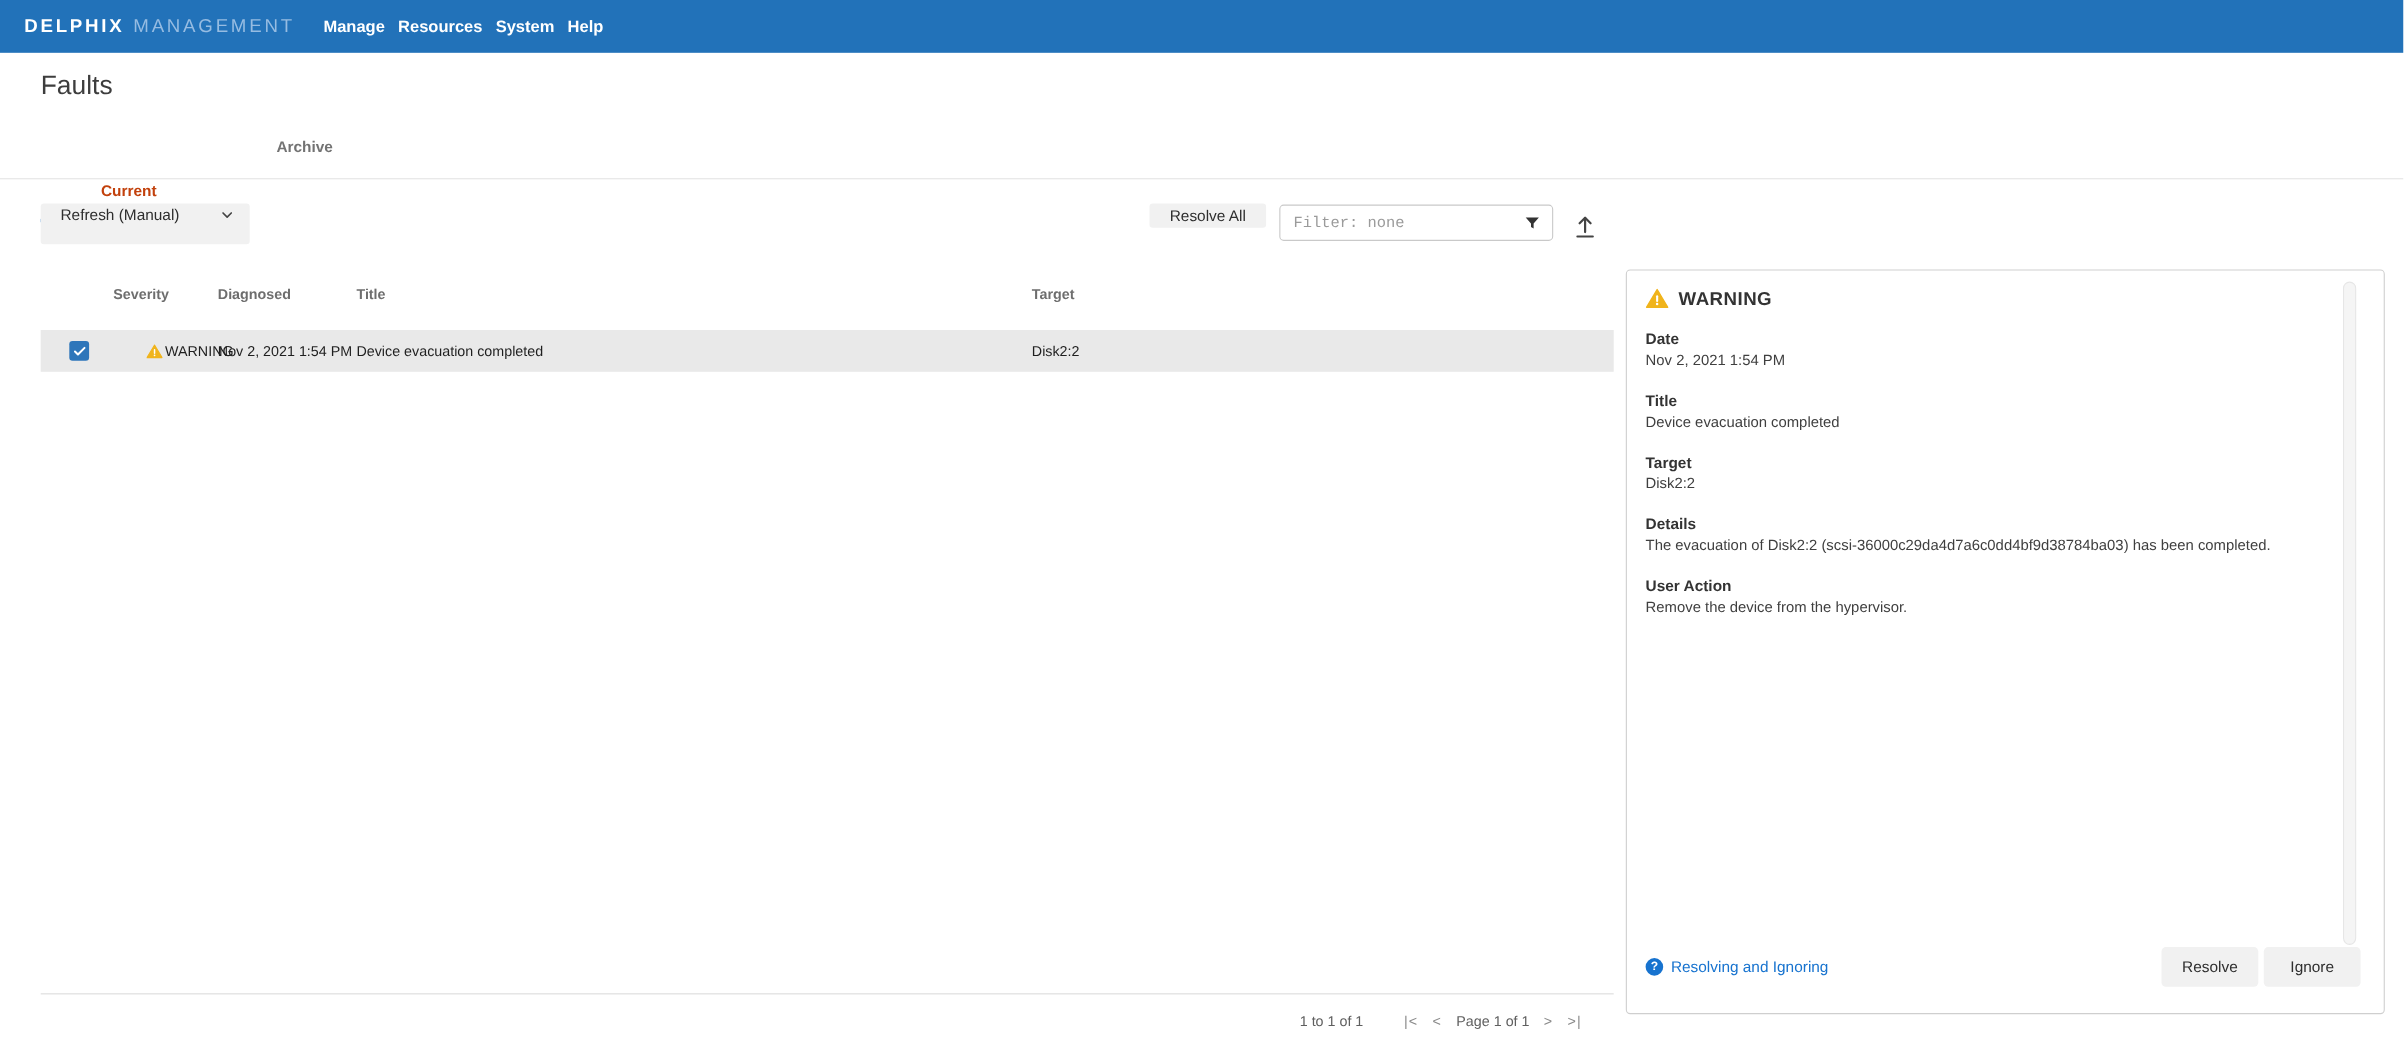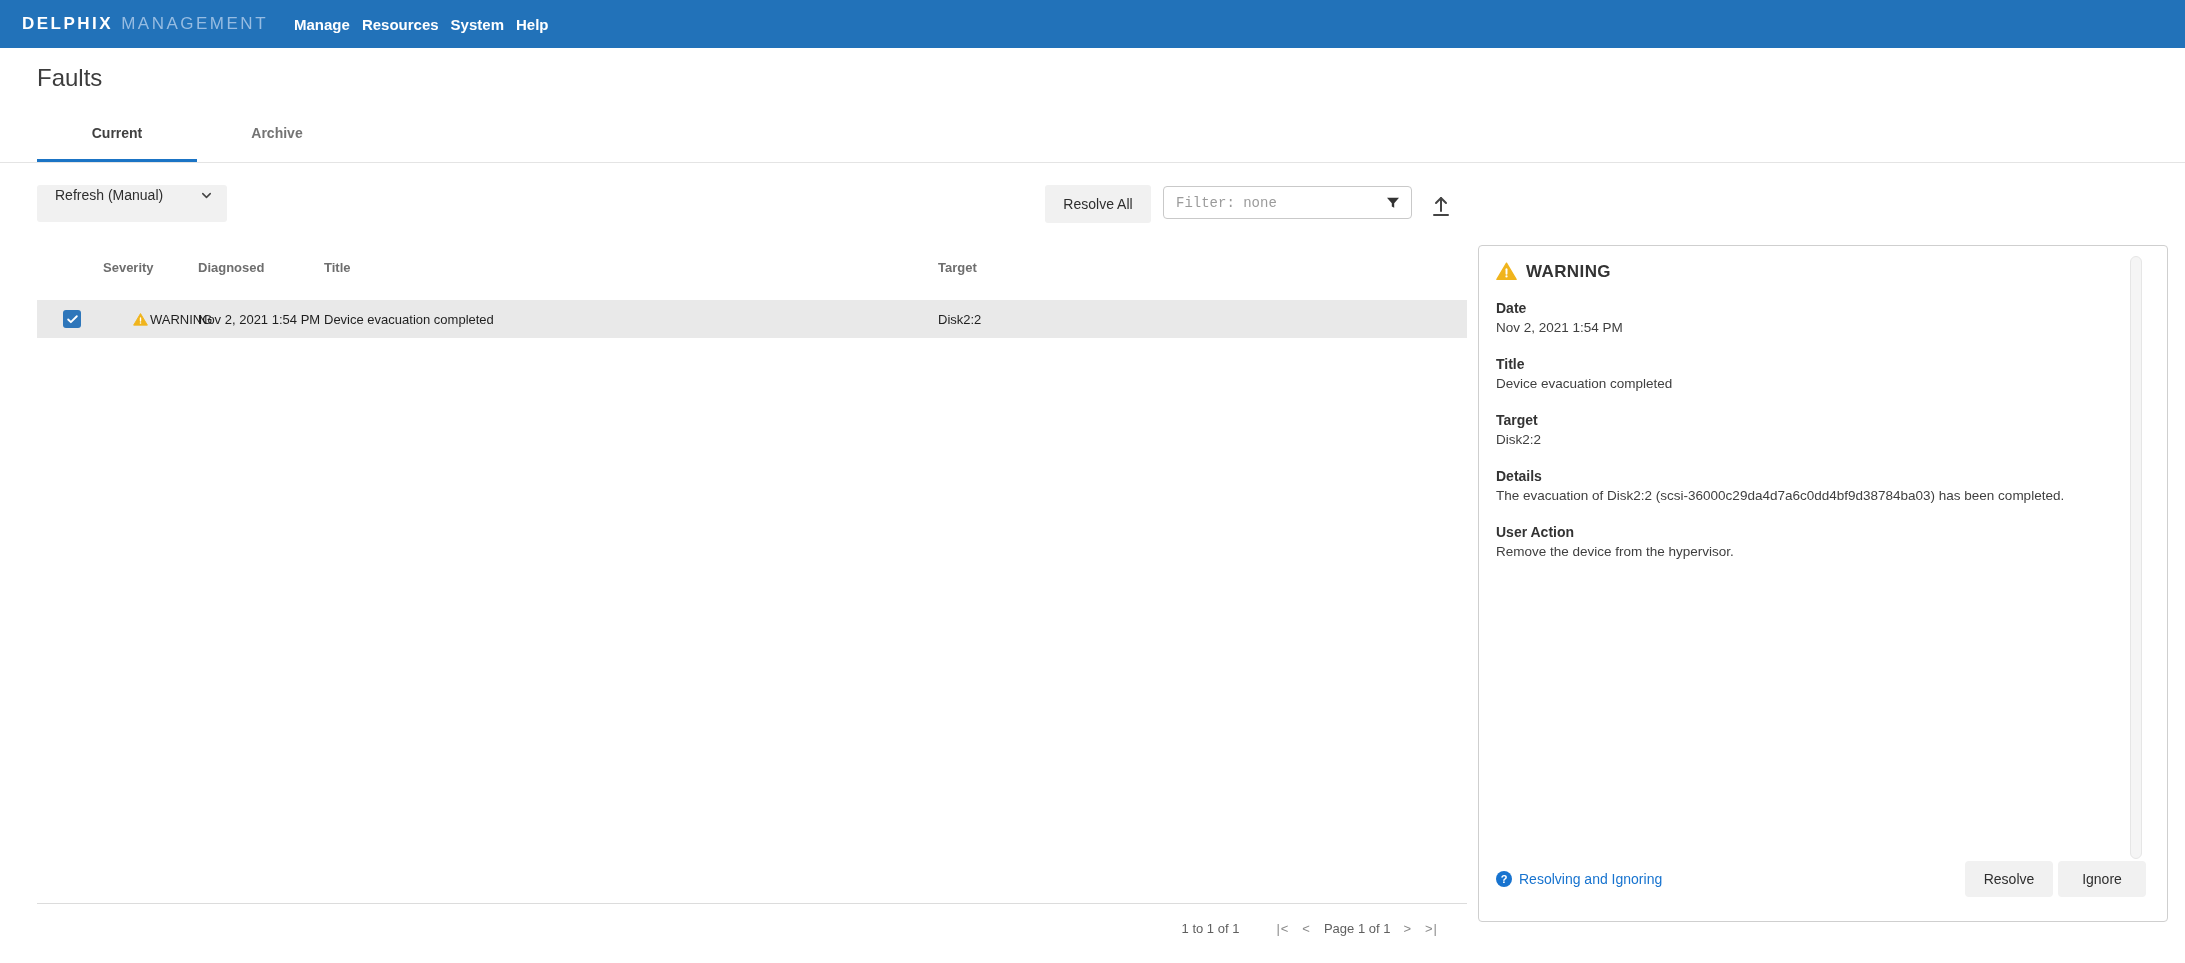--- a/index.html
+++ b/index.html
@@ -14,29 +14,29 @@
   .logo-brand { color:#ffffff; font-weight:700; }
   .logo-suffix { color:#96bce2; font-weight:400; margin-left:8px; }
   .nav-items { display:flex; gap:12px; margin-left:26px; }
   .nav-item { color:#ffffff; font-weight:700; font-size:15px; cursor:pointer; }
 
   
   .page-title { position:absolute; left:37px; top:64px; font-size:24px; font-weight:400; color:#3d3d3d; }
   .tabs { position:absolute; left:37px; top:125px; display:flex; }
   .tab { width:160px; text-align:center; font-size:14px; font-weight:700; color:#737373;
          padding-bottom:18px; cursor:pointer; }
-  .tab.active { color:#404040; border-bottom:3px solid #1b74c5; }
+  .tab.active { color:#c2410c; border-bottom:3px solid #1b74c5;margin-top:40px; }
   .tabs-line { position:absolute; left:0; top:162px; width:2185px; height:1px; background:#e4e4e4; }
 
   
   .btn { background:#f1f1f1; border:none; border-radius:3px; font-size:14px; color:#2e2e2e;
          font-family:inherit; cursor:pointer; }
   .refresh-btn { position:absolute; left:37px; top:185px; width:190px; height:37px;
                  display:flex; align-items:center; justify-content:space-between; padding:0 13px 17px 18px; }
-  .resolve-all-btn { position:absolute; left:1045px; top:185px; width:106px; height:38px; }
+  .resolve-all-btn { position:absolute; left:1045px; top:185px; width:106px; height:22px; }
   .filter-box { position:absolute; left:1163px; top:186px; width:249px; height:33px;
                 border:1px solid #c9c9c9; border-radius:4px; background:#fff;
                 display:flex; align-items:center; padding:0 10px 0 12px;font-family:Liberation Mono, monospace; }
   .filter-box input { flex:1; border:none; outline:none; font-size:14px; color:#333;
                       font-family:inherit; background:transparent; min-width:0; }
   .filter-box input::placeholder { color:#9b9b9b; }
   .export-btn { position:absolute; left:1429px; top:192px; width:28px; height:28px; background:none;
                 border:none; cursor:pointer; }
 
   

